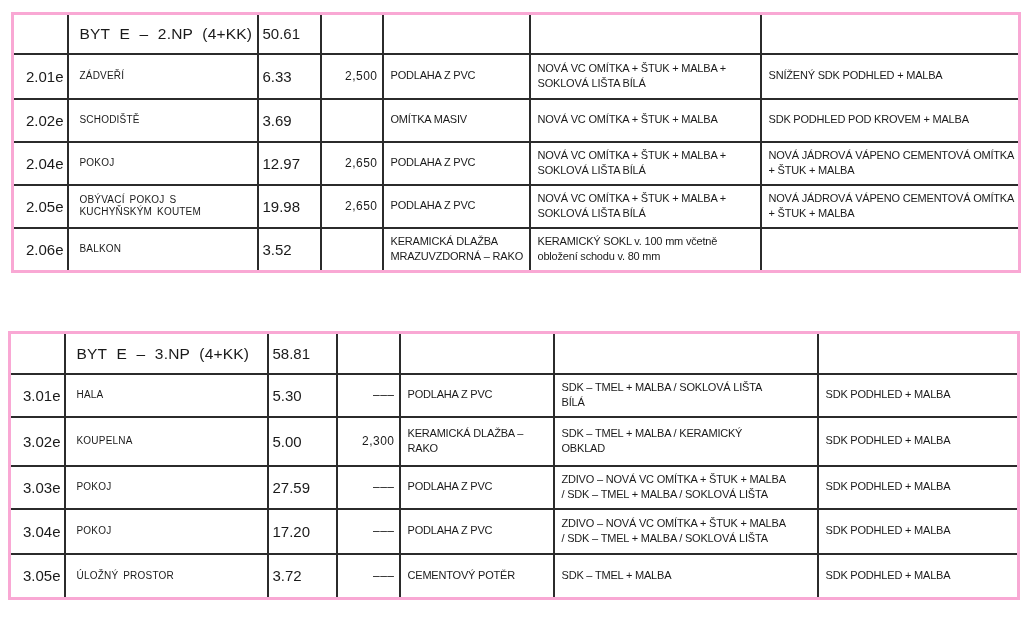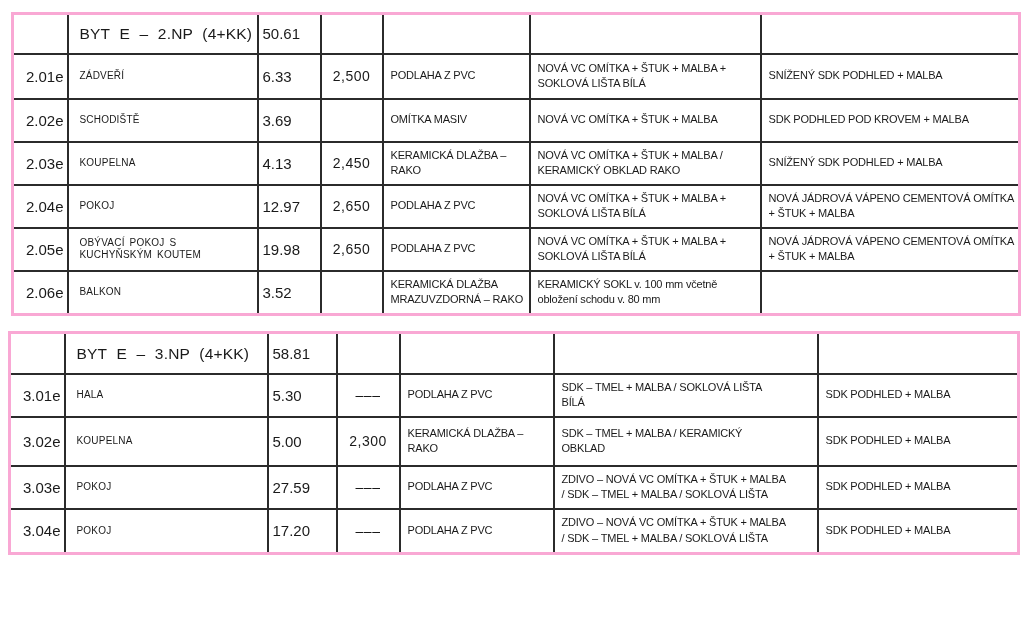--- a/index.html
+++ b/index.html
@@ -22,21 +22,21 @@
     color:#1a1a1a;
     vertical-align:middle;
     overflow:hidden;
     padding:2px 4px;
   }
   td.c-id   { text-align:center; font-size:15px; padding:12px; }
   td.c-name { font-size:10px; padding-left:11px; word-spacing:2px;
               white-space:pre-line; line-height:1.25; letter-spacing:0.2px; }
   td.hdr    { font-size:15.5px; word-spacing:5px; }
   td.c-area { font-size:15px; }
-  td.c-h    { text-align:center; font-size:14px; letter-spacing:0.5px; }
+  td.c-h    { text-align:right; font-size:12px; letter-spacing:0.5px; }
   td.c-fin  { font-size:11px; letter-spacing:-0.2px;
               padding:2px 2px 2px 7px; white-space:pre-line; line-height:1.4; }
 </style>
 </head>
 <body>
 
 <div id="sheet">
 
   <table class="sched" style="left:11px; top:12px; width:1007px;">
     <colgroup>
@@ -69,31 +69,20 @@
       <td class="c-fin">SNÍŽENÝ SDK PODHLED + MALBA</td>
     </tr>
     <tr style="height:31px">
       <td class="c-id">2.02e</td>
       <td class="c-name">SCHODIŠTĚ</td>
       <td class="c-area">3.69</td>
       <td class="c-h"></td>
       <td class="c-fin">OMÍTKA MASIV</td>
       <td class="c-fin">NOVÁ VC OMÍTKA + ŠTUK + MALBA</td>
       <td class="c-fin">SDK PODHLED POD KROVEM + MALBA</td>
-    </tr>
-    <tr style="height:42px">
-      <td class="c-id">2.03e</td>
-      <td class="c-name">KOUPELNA</td>
-      <td class="c-area">4.13</td>
-      <td class="c-h">2,450</td>
-      <td class="c-fin">KERAMICKÁ DLAŽBA –
-RAKO</td>
-      <td class="c-fin">NOVÁ VC OMÍTKA + ŠTUK + MALBA /
-KERAMICKÝ OBKLAD RAKO</td>
-      <td class="c-fin">SNÍŽENÝ SDK PODHLED + MALBA</td>
     </tr>
     <tr style="height:40px">
       <td class="c-id">2.04e</td>
       <td class="c-name">POKOJ</td>
       <td class="c-area">12.97</td>
       <td class="c-h">2,650</td>
       <td class="c-fin">PODLAHA Z PVC</td>
       <td class="c-fin">NOVÁ VC OMÍTKA + ŠTUK + MALBA +
 SOKLOVÁ LIŠTA BÍLÁ</td>
       <td class="c-fin">NOVÁ JÁDROVÁ VÁPENO CEMENTOVÁ OMÍTKA
@@ -179,16 +168,25 @@
     <tr style="height:45px">
       <td class="c-id">3.04e</td>
       <td class="c-name">POKOJ</td>
       <td class="c-area">17.20</td>
       <td class="c-h">–––</td>
       <td class="c-fin">PODLAHA Z PVC</td>
       <td class="c-fin">ZDIVO – NOVÁ VC OMÍTKA + ŠTUK + MALBA
 / SDK – TMEL + MALBA / SOKLOVÁ LIŠTA</td>
       <td class="c-fin">SDK PODHLED + MALBA</td>
     </tr>
+    <tr style="height:45px">
+      <td class="c-id">3.05e</td>
+      <td class="c-name">ÚLOŽNÝ PROSTOR</td>
+      <td class="c-area">3.72</td>
+      <td class="c-h">–––</td>
+      <td class="c-fin">CEMENTOVÝ POTĚR</td>
+      <td class="c-fin">SDK – TMEL + MALBA</td>
+      <td class="c-fin">SDK PODHLED + MALBA</td>
+    </tr>
   </tbody>
     </table>
 
 </div>
 
 </body></html>

